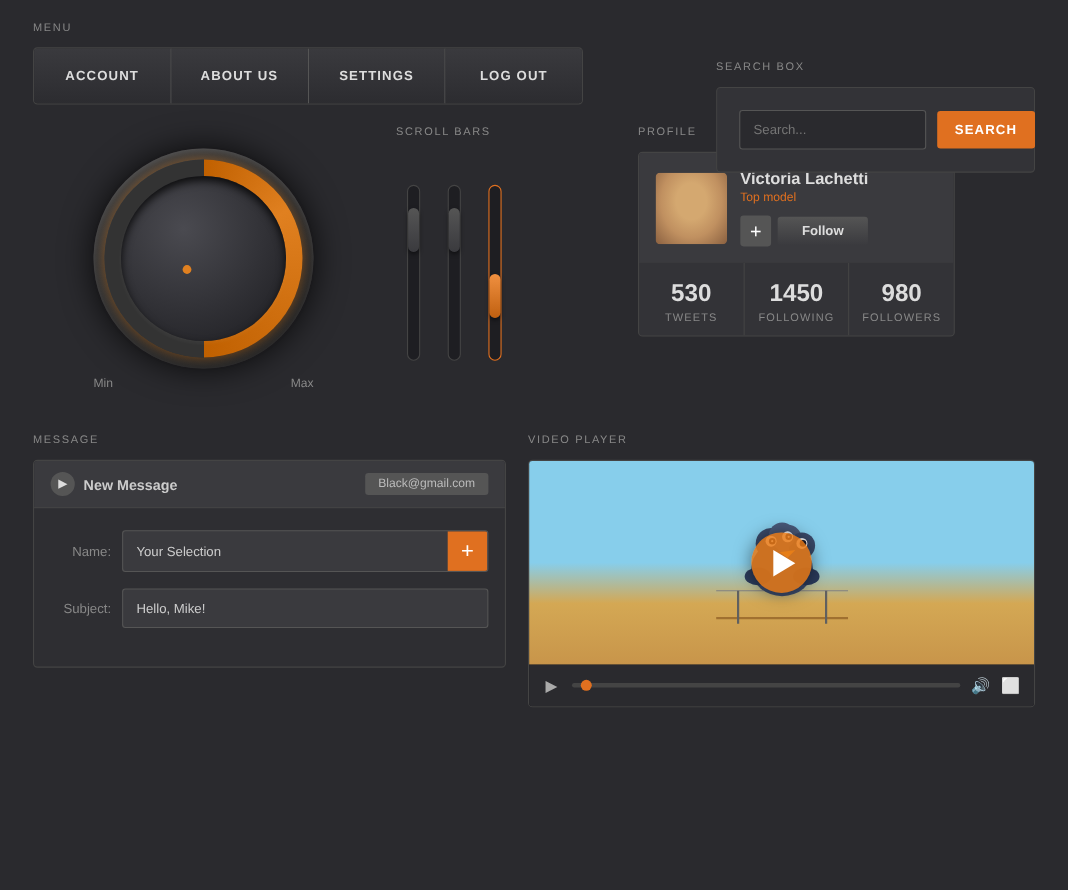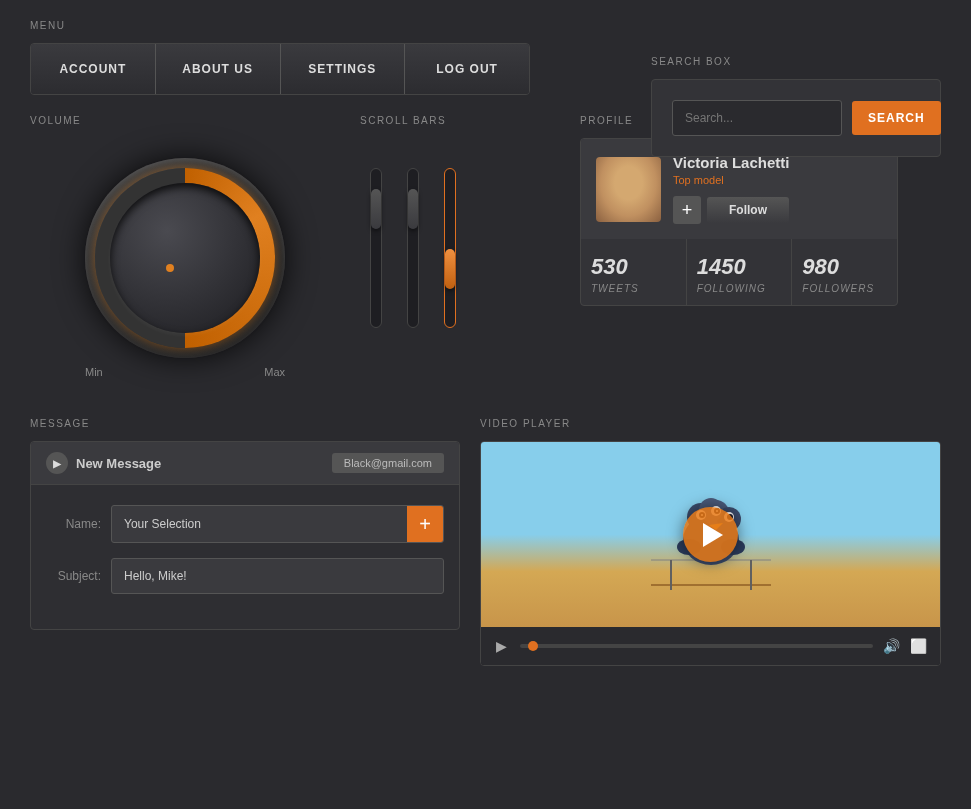--- a/index.html
+++ b/index.html
@@ -179,21 +179,21 @@
       background: linear-gradient(to bottom, #f09040, #c06010);
       margin-top: 80px;
     }
 
     
     .profile-card {
       background: #333337;
       border: 1px solid #444;
       border-radius: 4px;
       overflow: hidden;
-      width: 318px;
+      width: 288px;
     }
     .profile-header {
       background: #3a3a3e;
       padding: 15px;
       display: flex;
       align-items: center;
       gap: 12px;
     }
     .profile-avatar {
       width: 65px;
@@ -247,22 +247,22 @@
       font-size: 12px;
       font-weight: bold;
       cursor: pointer;
     }
     .profile-stats {
       display: flex;
     }
     .stat-item {
       flex: 1;
       padding: 15px 10px 10px;
+      text-align: center;
       border-right: 1px solid #444;
-      font-style: italic;
     }
     .stat-item:last-child { border-right: none; }
     .stat-number {
       font-size: 22px;
       font-weight: bold;
       color: #ddd;
       display: block;
     }
     .stat-label {
       font-size: 10px;
@@ -472,21 +472,20 @@
     <div class="search-box-container">
       <input class="search-input" type="text" placeholder="Search..." style="">
       <button class="search-btn">SEARCH</button>
     </div>
   </div>
 </div>
 
 <div class="middle-section">
 
   <div class="volume-section">
-    <div class="section-label">VOLUME</div>
     <div class="knob-container">
       <div class="knob-outer">
         <div class="knob-ring">
           <div class="knob-inner">
             <div class="knob-dot"></div>
           </div>
         </div>
       </div>
       <div class="knob-labels">
         <span>Min</span>

